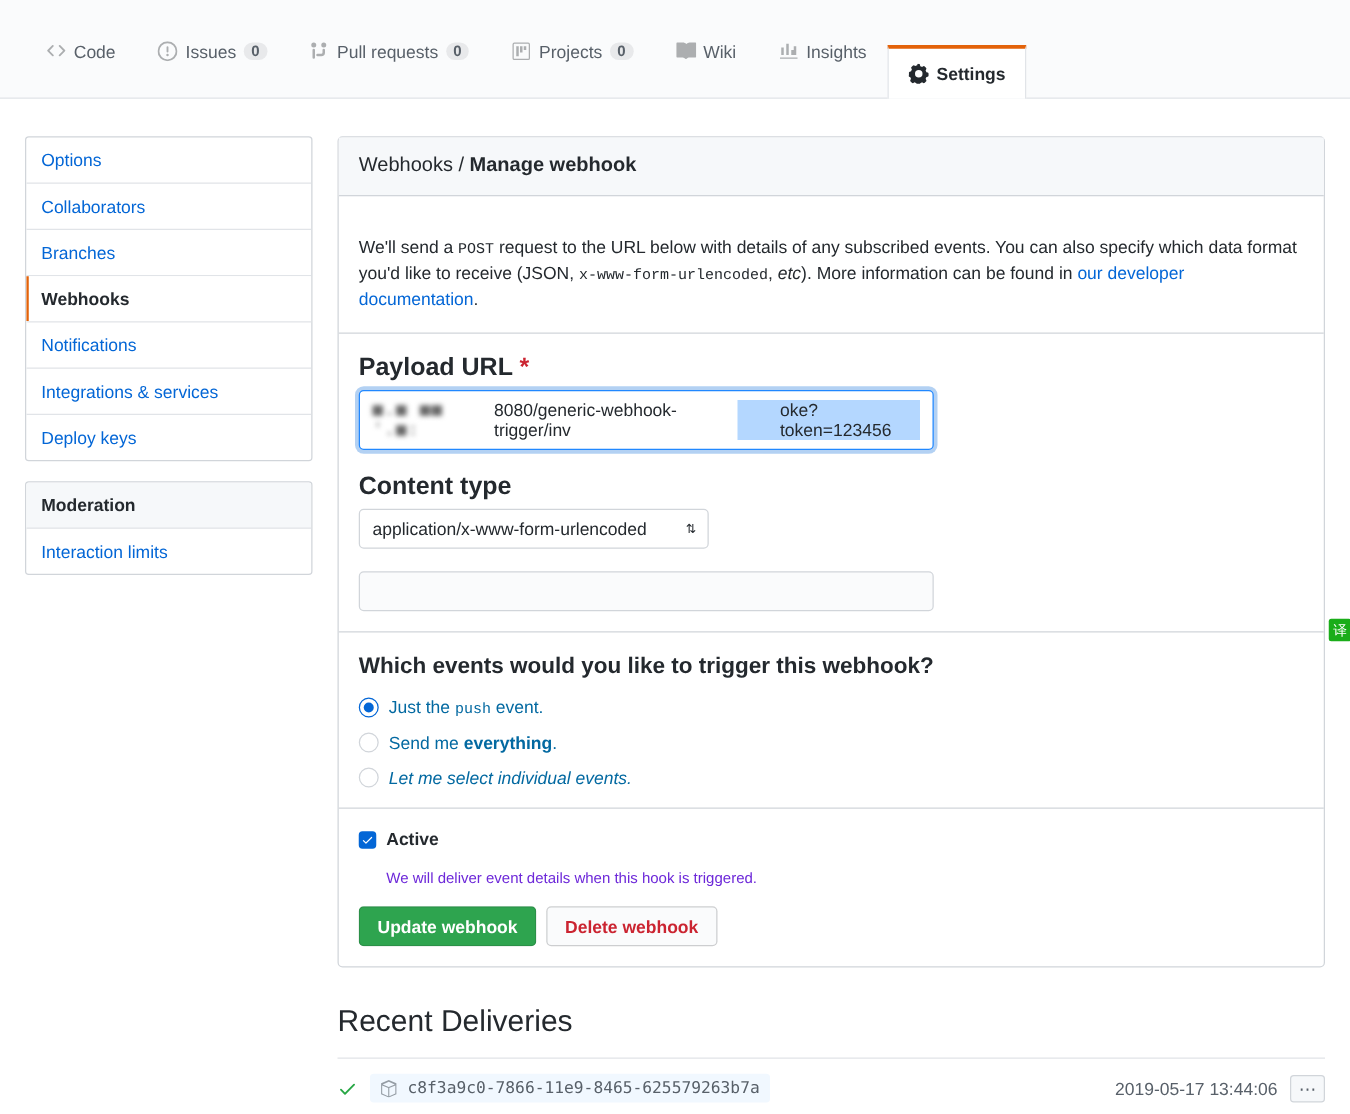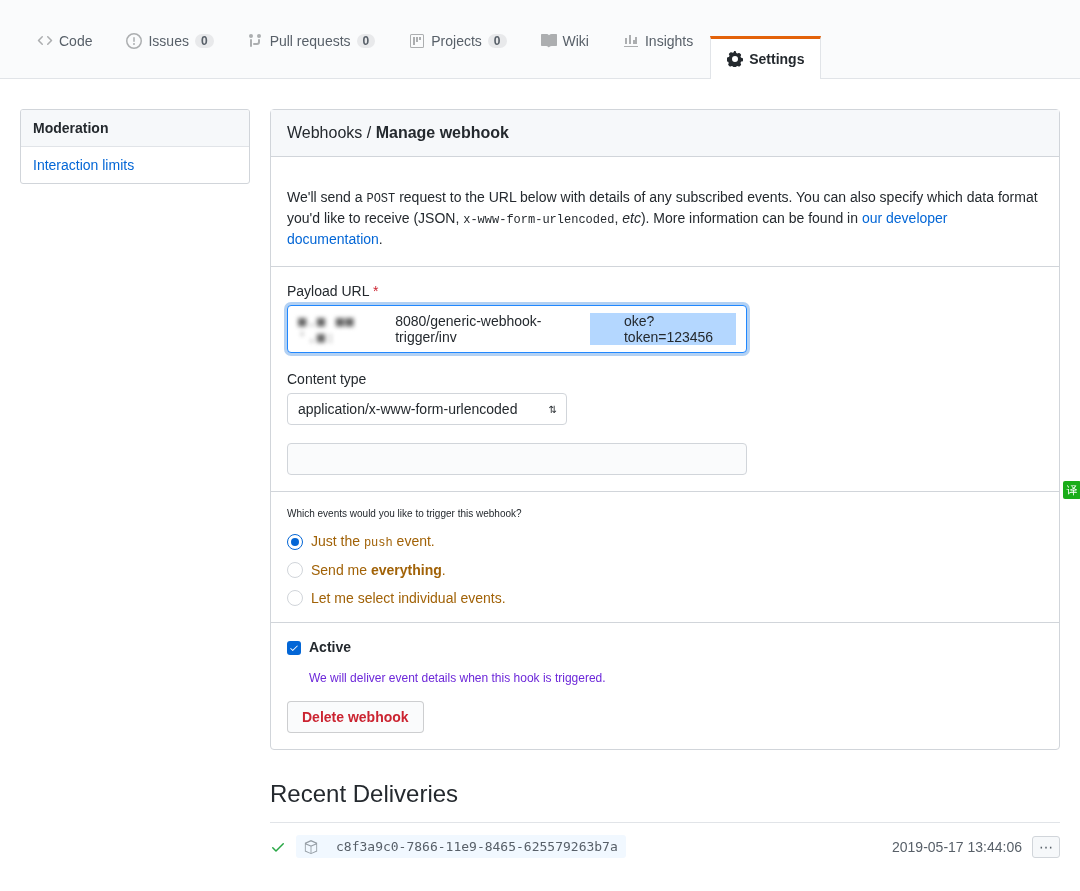--- a/index.html
+++ b/index.html
@@ -106,24 +106,24 @@
     border-bottom: 1px solid #d1d5da;
     padding: 14px 16px;
     font-size: 16px;
   }
   .panel-body { padding: 16px; }
   .panel-description { color: #24292e; line-height: 1.5; font-size: 14px; margin-bottom: 0; }
   .panel-description a { color: #0366d6; text-decoration: none; }
   .panel-section { padding: 16px; border-top: 1px solid #d1d5da; }
 
   .form-label {
-    font-weight: 400;
+    font-weight: 700;
     display: block;
     margin-bottom: 6px;
-    font-size: 14px;
+    font-size: 20px;
   }
   .required { color: #cb2431; }
 
   .text-input, .select-input {
     width: 460px;
     max-width: 100%;
     padding: 7px 10px;
     border: 1px solid #d1d5da;
     border-radius: 4px;
     font-size: 14px;
@@ -153,22 +153,22 @@
     right: 10px;
     top: 50%;
     transform: translateY(-50%);
     pointer-events: none;
     font-size: 10px;
     color: #24292e;
   }
 
   .form-group { margin-bottom: 18px; }
 
-  .events-q { font-weight: 400; margin: 0 0 14px 0; font-size: 10px; }
-  .radio-row { display: flex; align-items: center; gap: 8px; margin-bottom: 12px; color: #a16207; cursor: pointer; }
+  .events-q { font-weight: 700; margin: 0 0 14px 0; font-size: 18px; }
+  .radio-row { display: flex; align-items: center; gap: 8px; margin-bottom: 12px; color: #0369a1; cursor: pointer; }
   .radio {
     width: 16px; height: 16px; border: 1px solid #d1d5da; border-radius: 50%; display: inline-flex; align-items: center; justify-content: center;
   }
   .radio.checked { border-color: #0366d6; }
   .radio.checked::after {
     content: ""; width: 8px; height: 8px; background: #0366d6; border-radius: 50%;
   }
 
   .checkbox-row { display: flex; align-items: flex-start; gap: 8px; }
   .checkbox {
@@ -194,21 +194,21 @@
   
   .recent-h { font-size: 24px; font-weight: 400; margin: 30px 0 14px; }
   .delivery-list { border-top: 1px solid #e1e4e8; }
   .delivery-row {
     display: flex; align-items: center; padding: 12px 0; gap: 10px;
   }
   .delivery-row .check { color: #28a745; width: 16px; height: 16px; }
   .delivery-hash {
     background: #f1f8ff; border-radius: 3px; padding: 4px 8px; color: #586069;
     font-family: SFMono-Regular, Consolas, monospace; font-size: 13px;
-    display: flex; align-items: center; gap: 18px;
+    display: flex; align-items: center; gap: 8px;
   }
   .delivery-ts { margin-left: auto; color: #586069; font-size: 14px; }
   .kebab {
     background: #f6f8fa; border: 1px solid #d1d5da; border-radius: 3px; padding: 2px 6px; color: #586069; cursor: pointer;
   }
 
   .translate-badge {
     position: absolute;
     background: #1aad19;
     color: #fff;
@@ -265,20 +265,29 @@
     <svg class="icon" viewBox="0 0 16 16">
         <path d="M8 0a1 1 0 01.98.8l.22 1.1c.5.15.97.36 1.4.63l1-.5a1 1 0 011.18.18l1.01 1a1 1 0 01.18 1.18l-.5 1c.27.43.48.9.63 1.4l1.1.22a1 1 0 01.8.99v1.42a1 1 0 01-.8.98l-1.1.22c-.15.5-.36.97-.63 1.4l.5 1a1 1 0 01-.18 1.18l-1 1.01a1 1 0 01-1.18.18l-1-.5c-.43.27-.9.48-1.4.63l-.22 1.1a1 1 0 01-.98.8H7.29a1 1 0 01-.98-.8l-.22-1.1a6 6 0 01-1.4-.63l-1 .5a1 1 0 01-1.18-.18l-1.01-1a1 1 0 01-.18-1.18l.5-1a6 6 0 01-.63-1.4l-1.1-.22A1 1 0 010 8.71V7.29a1 1 0 01.8-.98l1.1-.22c.15-.5.36-.97.63-1.4l-.5-1a1 1 0 01.18-1.18l1.01-1.01a1 1 0 011.18-.18l1 .5c.43-.27.9-.48 1.4-.63l.22-1.1A1 1 0 017.29 0H8zm0 5a3 3 0 100 6 3 3 0 000-6z"></path>
       </svg>
     <span>Settings</span>
   </div>
 </div>
 
 <div class="container">
 
   <div class="sidebar">
+    <div class="menu-box">
+      <div class="menu-item">Options</div>
+      <div class="menu-item">Collaborators</div>
+      <div class="menu-item">Branches</div>
+      <div class="menu-item selected">Webhooks</div>
+      <div class="menu-item">Notifications</div>
+      <div class="menu-item">Integrations &amp; services</div>
+      <div class="menu-item">Deploy keys</div>
+    </div>
     <div class="menu-box">
       <div class="menu-header">Moderation</div>
       <div class="menu-item">Interaction limits</div>
     </div>
   </div>
 
   <div class="main">
     <div class="panel">
       <div class="panel-header">
         <span>Webhooks</span><span> / </span><strong>Manage webhook</strong>
@@ -321,40 +330,41 @@
         <p class="events-q">Which events would you like to trigger this webhook?</p>
 
         <div class="radio-row">
           <span class="radio checked"></span>
           <span><span>Just the </span><code class="mono">push</code><span> event.</span></span>
         </div>
         <div class="radio-row">
           <span class="radio"></span>
           <span><span>Send me </span><strong>everything</strong><span>.</span></span>
         </div>
-        <div class="radio-row" style="margin-bottom:0;">
+        <div class="radio-row" style="margin-bottom:0;font-style:italic;">
           <span class="radio"></span>
           <span>Let me select individual events.</span>
         </div>
       </div>
 
       <div class="panel-section">
         <div class="checkbox-row">
           <span class="checkbox">
             <svg viewBox="0 0 16 16">
                 <path d="M13.78 4.22a.75.75 0 010 1.06l-7.25 7.25a.75.75 0 01-1.06 0L2.22 9.28a.75.75 0 011.06-1.06L6 10.94l6.72-6.72a.75.75 0 011.06 0z"></path>
               </svg>
           </span>
           <div>
             <strong>Active</strong>
             <p class="active-note">We will deliver event details when this hook is triggered.</p>
           </div>
         </div>
 
         <div class="buttons-row">
+          <button class="btn btn-primary">Update webhook</button>
           <button class="btn btn-danger">Delete webhook</button>
         </div>
       </div>
     </div>
 
     <h2 class="recent-h">Recent Deliveries</h2>
     <div class="delivery-list">
       <div class="delivery-row">
         <svg class="check" viewBox="0 0 16 16" fill="currentColor">
             <path d="M13.78 4.22a.75.75 0 010 1.06l-7.25 7.25a.75.75 0 01-1.06 0L2.22 9.28a.75.75 0 011.06-1.06L6 10.94l6.72-6.72a.75.75 0 011.06 0z"></path>

